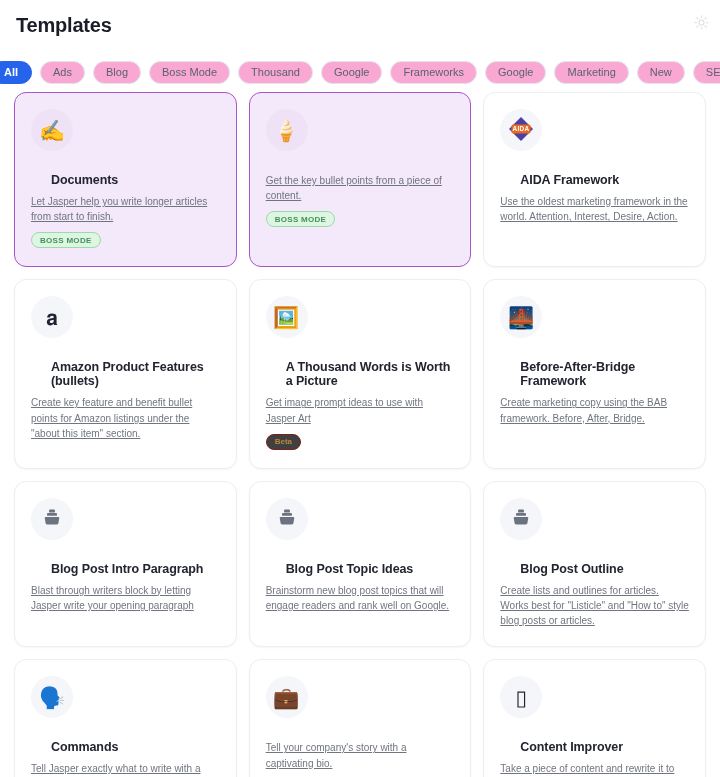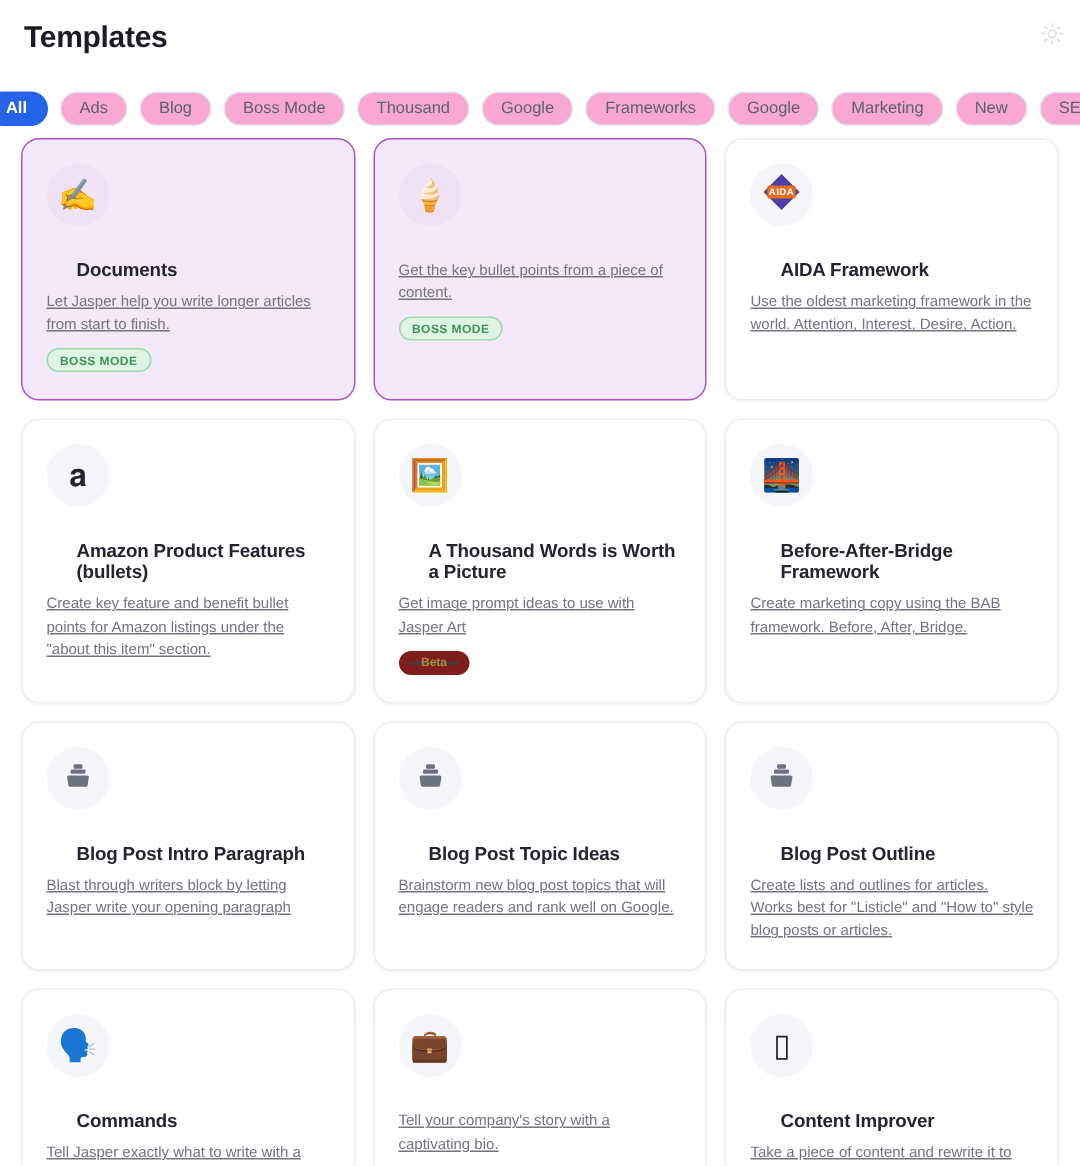--- a/index.html
+++ b/index.html
@@ -148,21 +148,21 @@
     font-weight: 700;
     letter-spacing: 0.3px;
   }
   .badge.boss {
     background: #dff5e3;
     border: 1px solid #9cd9ab;
     color: #3f9455;
   }
   .badge.beta {
     background: #404040;
-    border: 7px solid #7f1d1d;
+    border: 1px solid #7f1d1d;
     color: #b4883a;
     font-weight: 600;
     letter-spacing: 0;
   }
 
   
   .svg-ico { display:block; }
 </style>
 </head>
 <body>

